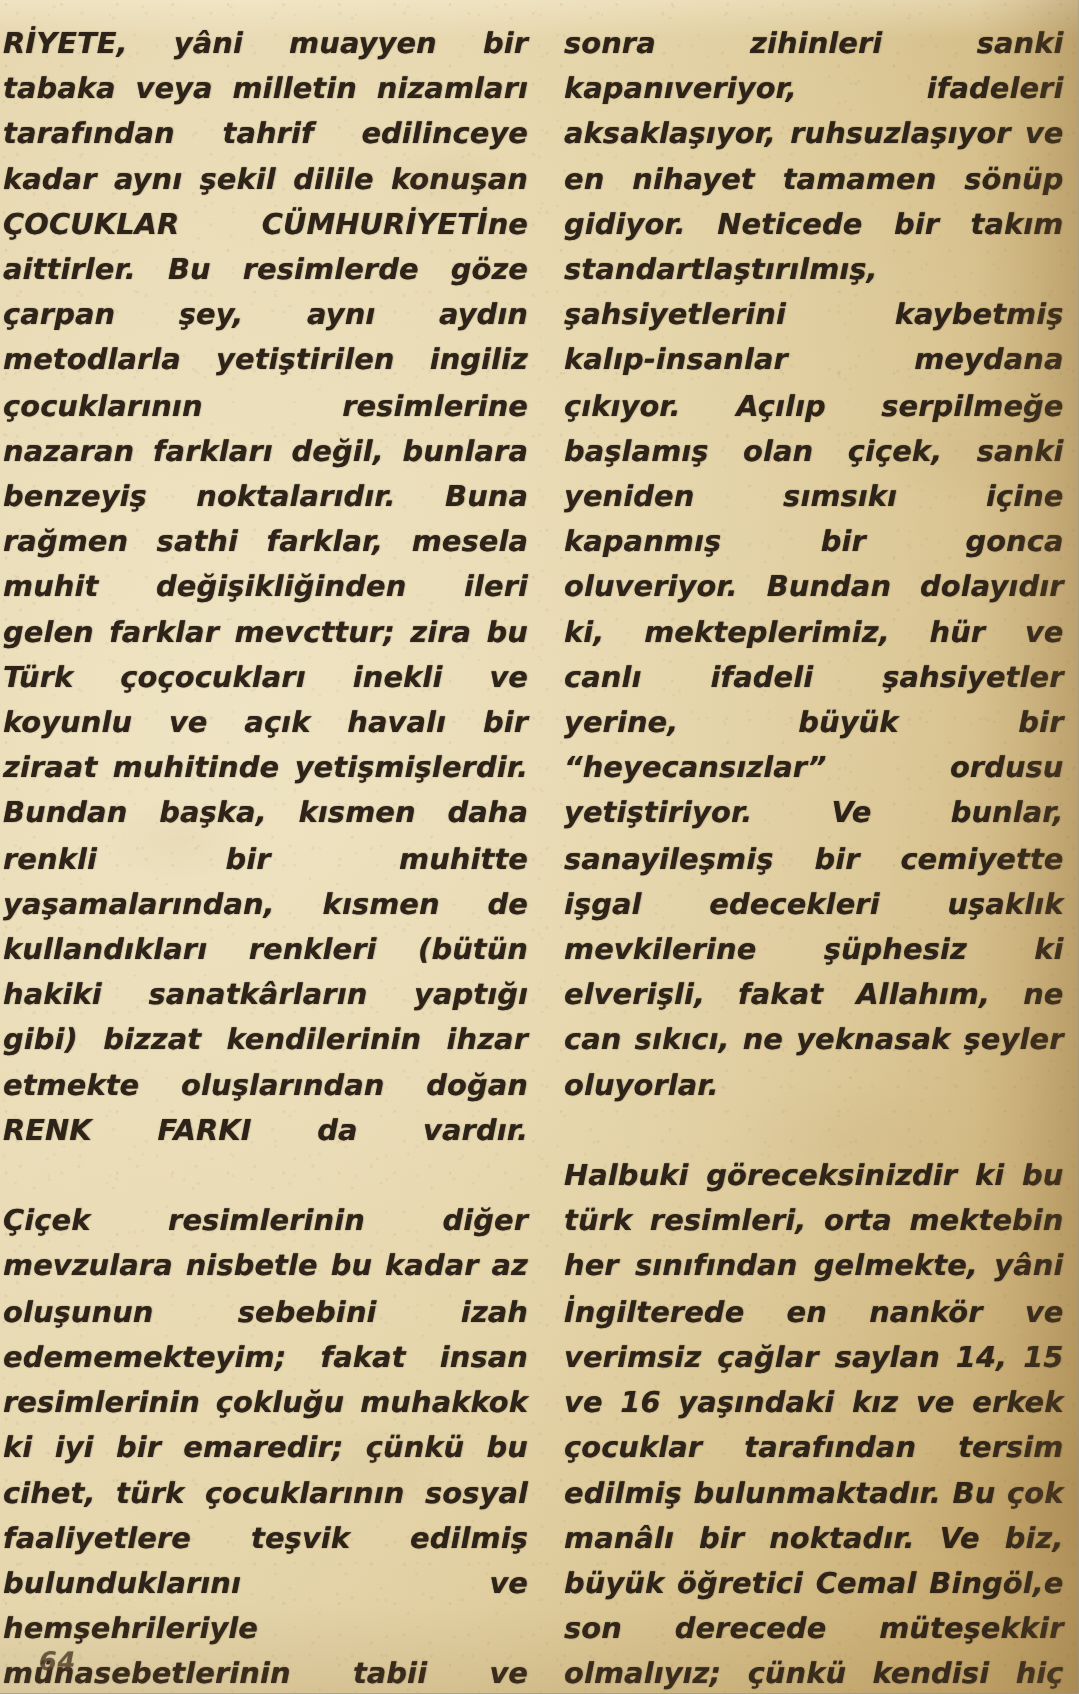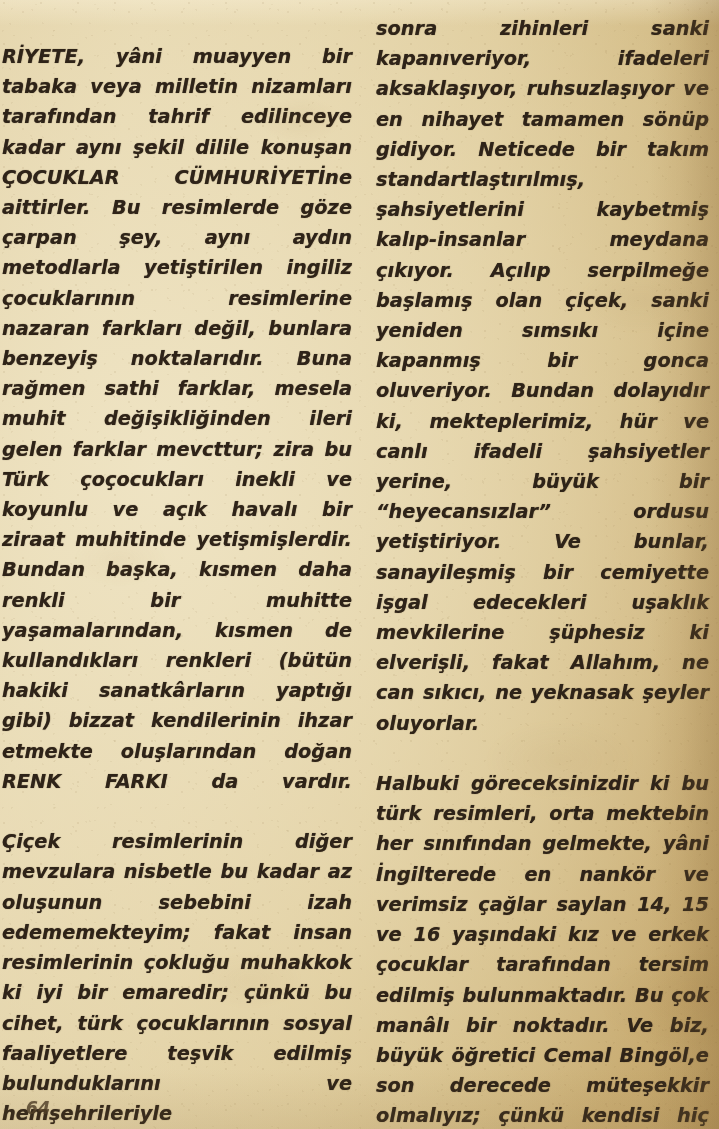--- a/index.html
+++ b/index.html
@@ -80,21 +80,21 @@
   .columns {
     position: absolute;
     inset: 0;
     display: flex;
     flex-direction: row;
   }
   .col {
     position: relative;
     box-sizing: border-box;
   }
-  .col-left  { width: 360px; padding: 14px 8px 0 2px; margin-top: 28px; }
+  .col-left  { width: 360px; padding: 14px 8px 0 2px; }
   .col-right { width: 359px; padding: 14px 10px 0 16px; }
 
   .para {
     margin: 0;
     color: #2e2318;
     font-style: italic;
     font-weight: 700;
     font-size: 19.2px;
     line-height: 30.2px;
     text-align: justify;

